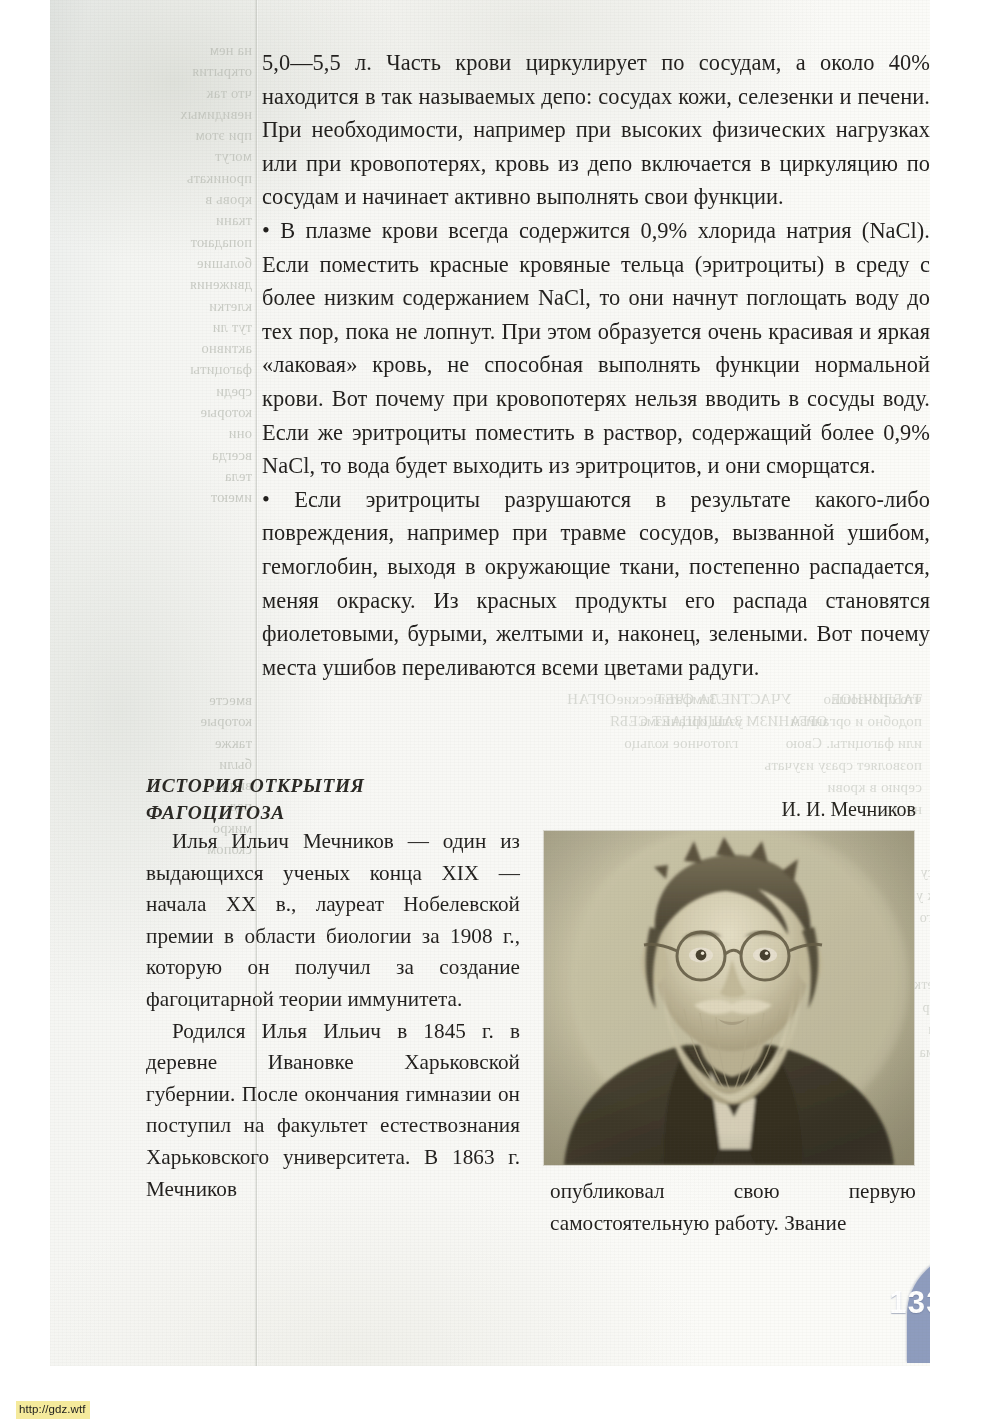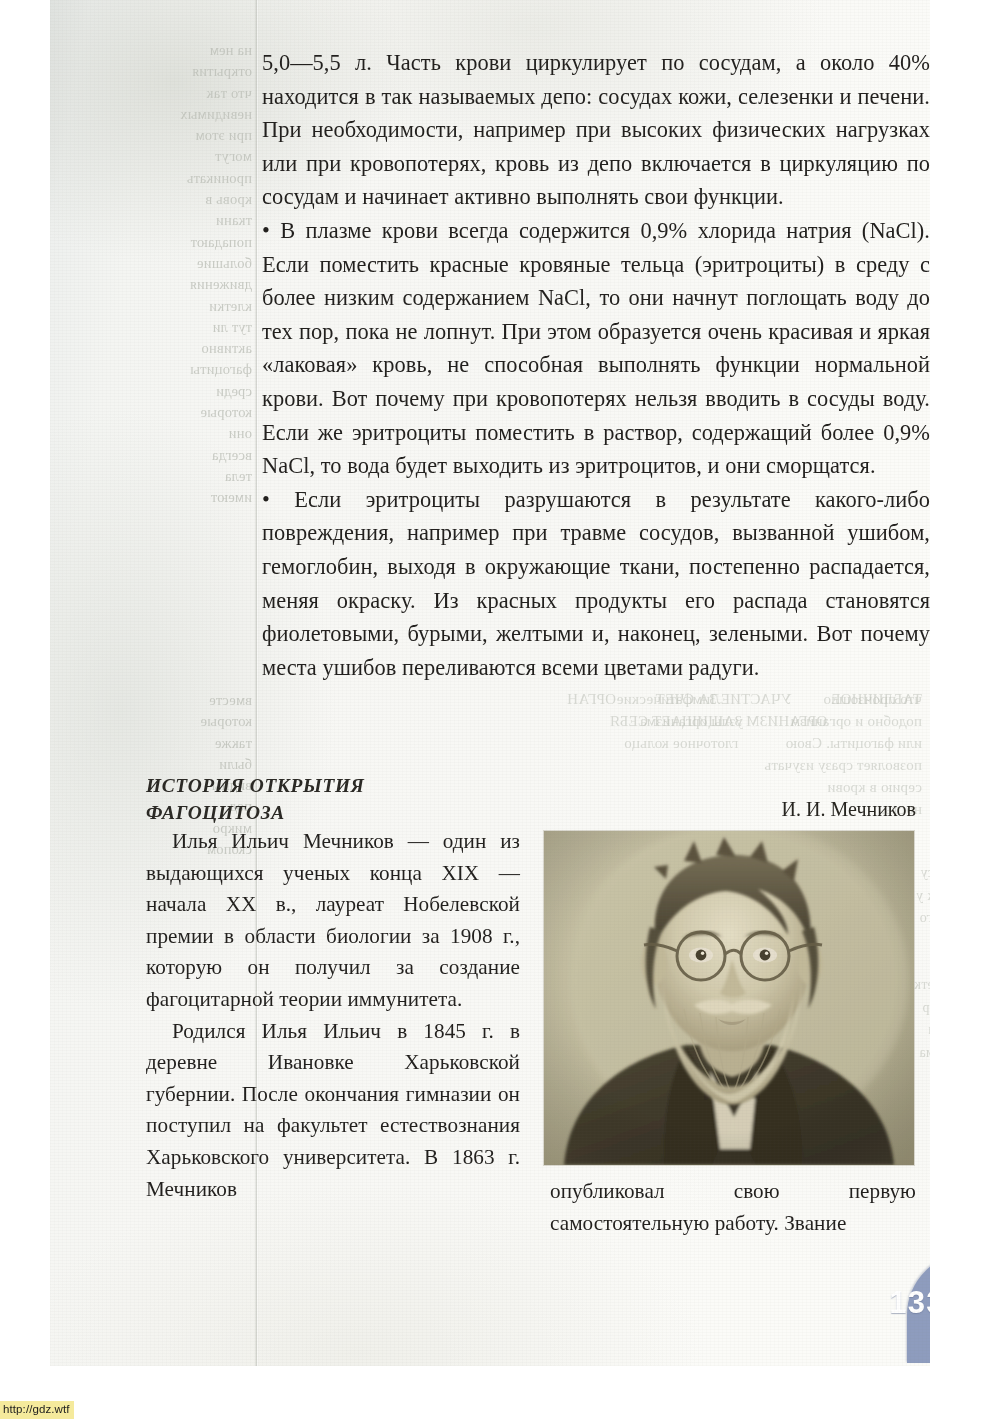--- a/index.html
+++ b/index.html
@@ -203,21 +203,21 @@
     font-weight: bold;
     font-size: 31px;
     letter-spacing: 1.2px;
     font-family: "Liberation Sans", sans-serif;
     text-shadow: 0 1px 1px rgba(105,118,150,.55);
   }
 
   
   #watermark {
     position: absolute;
-    left: 0px;
+    left: 16px;
     top: 1401px;
     background: #f5ea9c;
     color: #1c1c1c;
     font-family: "Liberation Sans", sans-serif;
     font-size: 11.5px;
     line-height: 15px;
     padding: 1px 4px 2px 3px;
     letter-spacing: .1px;
   }
 </style>

